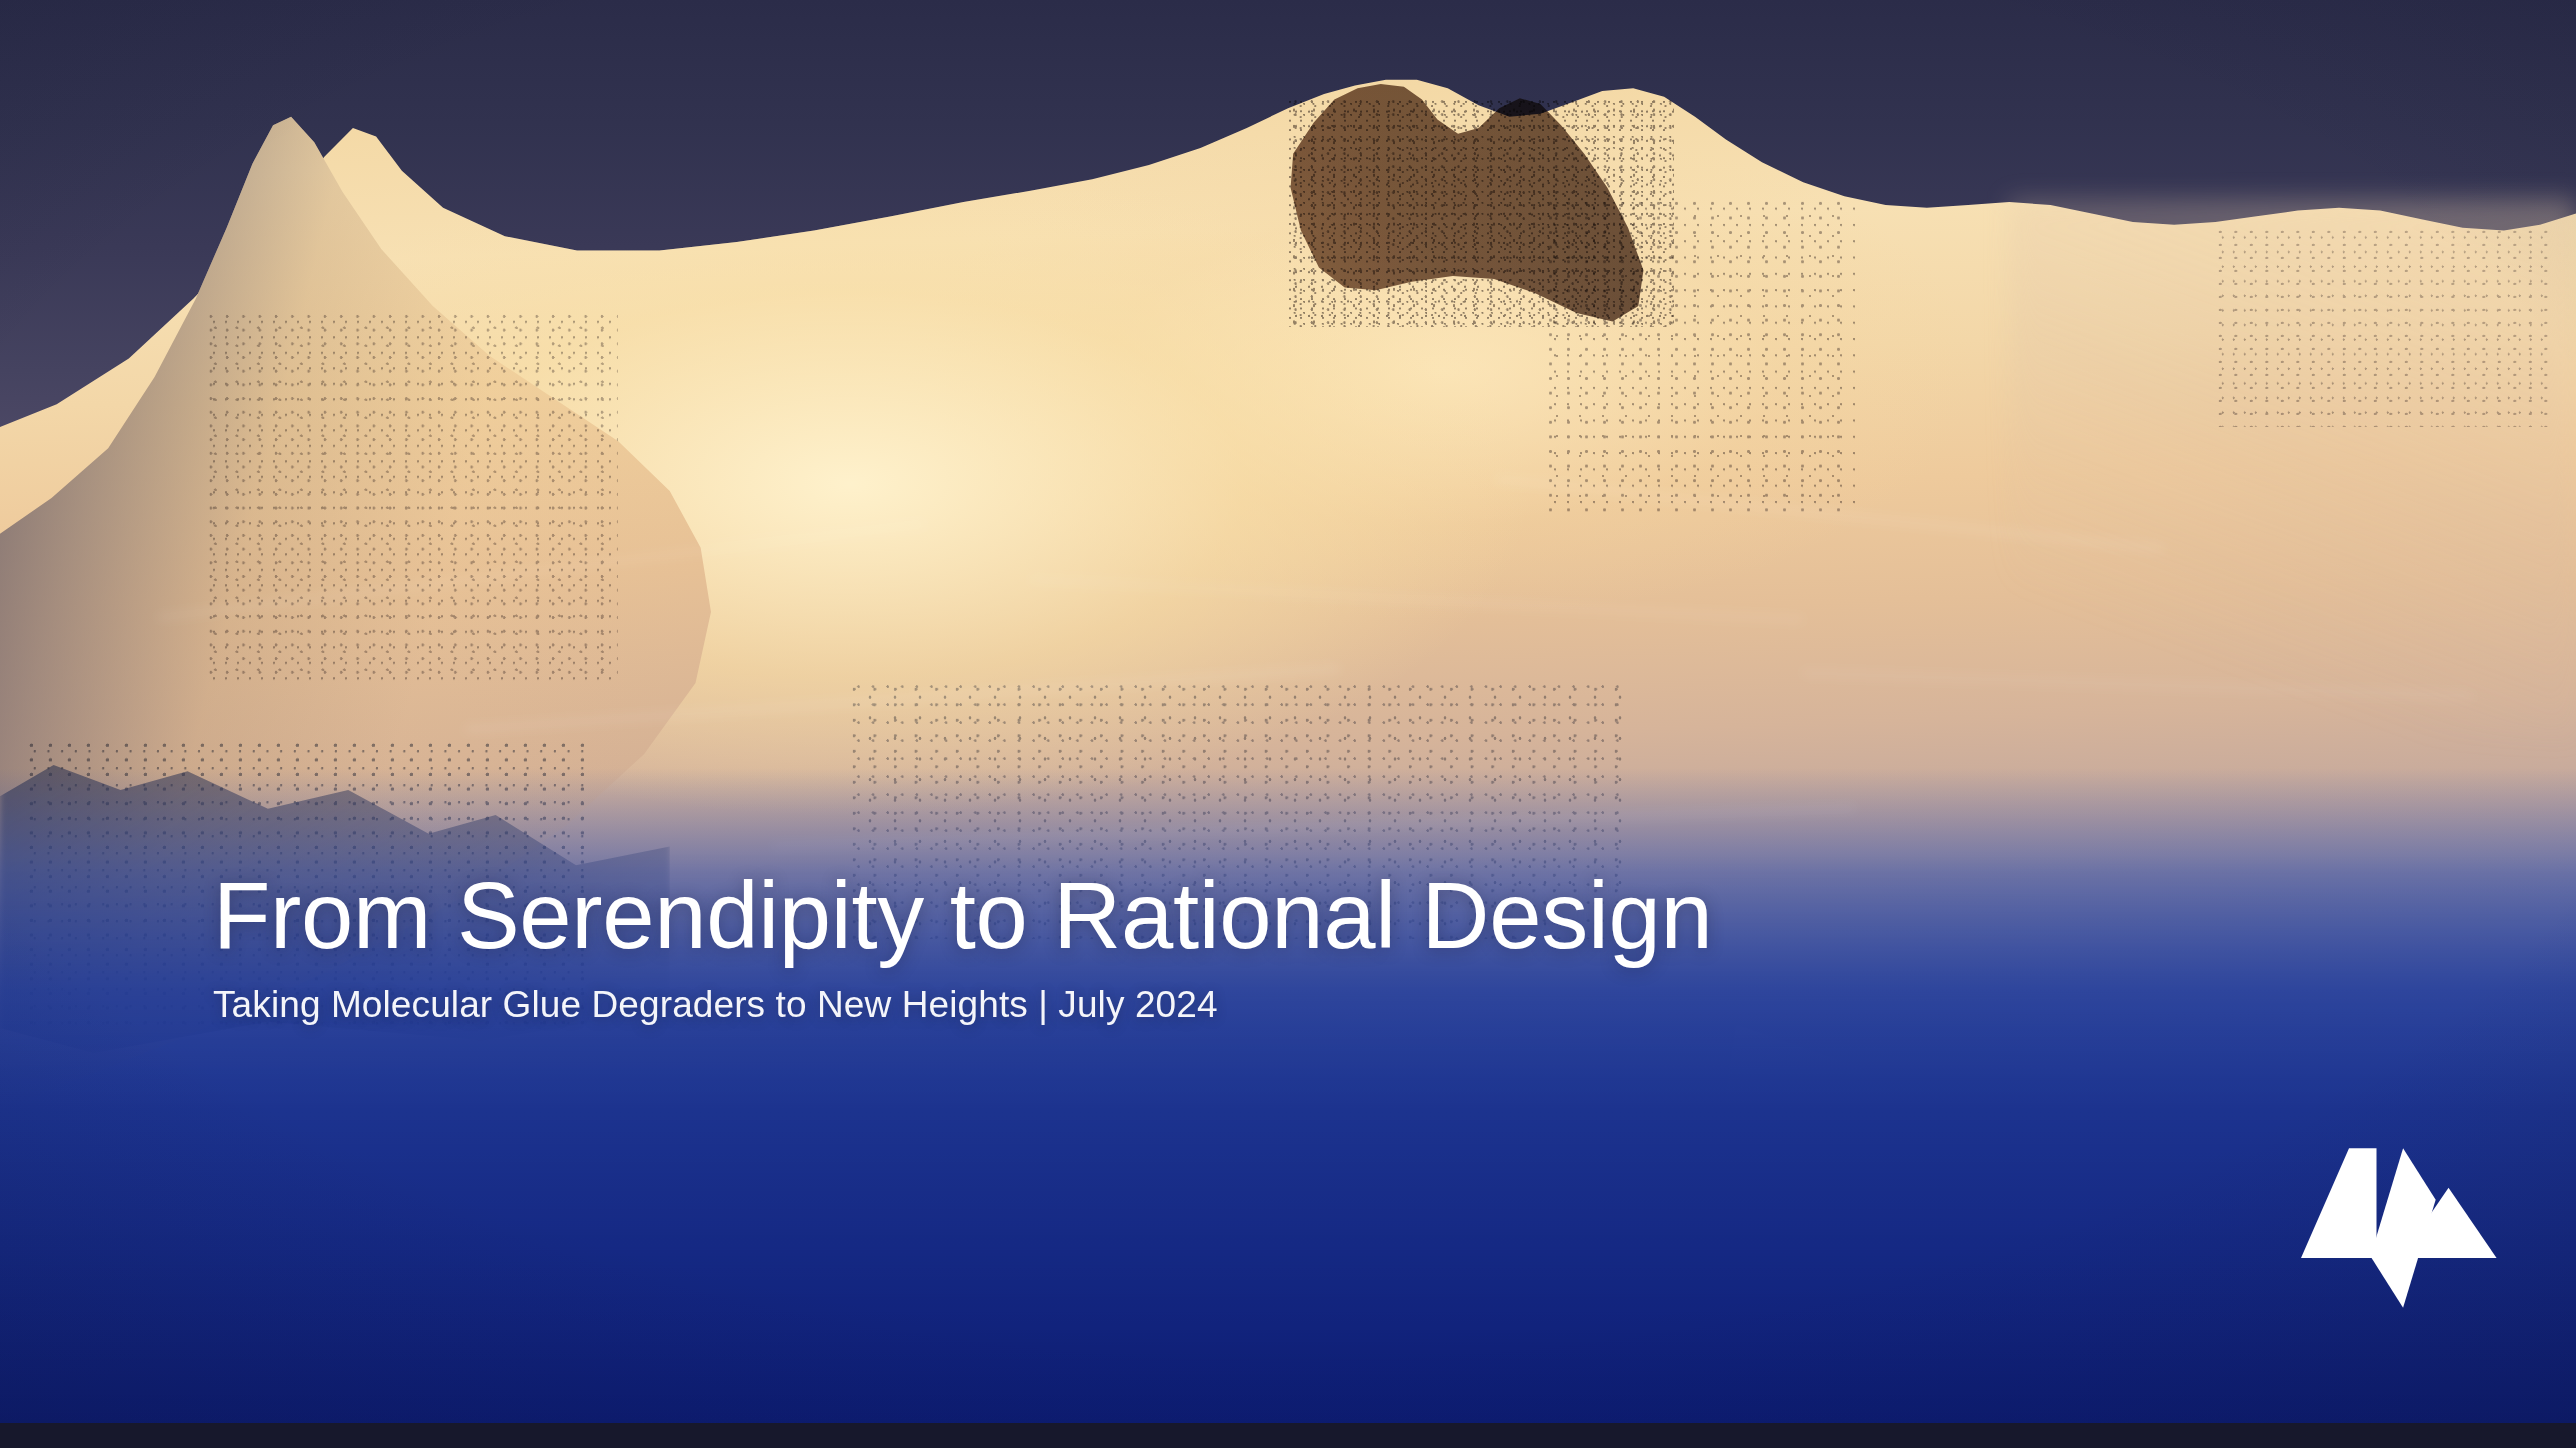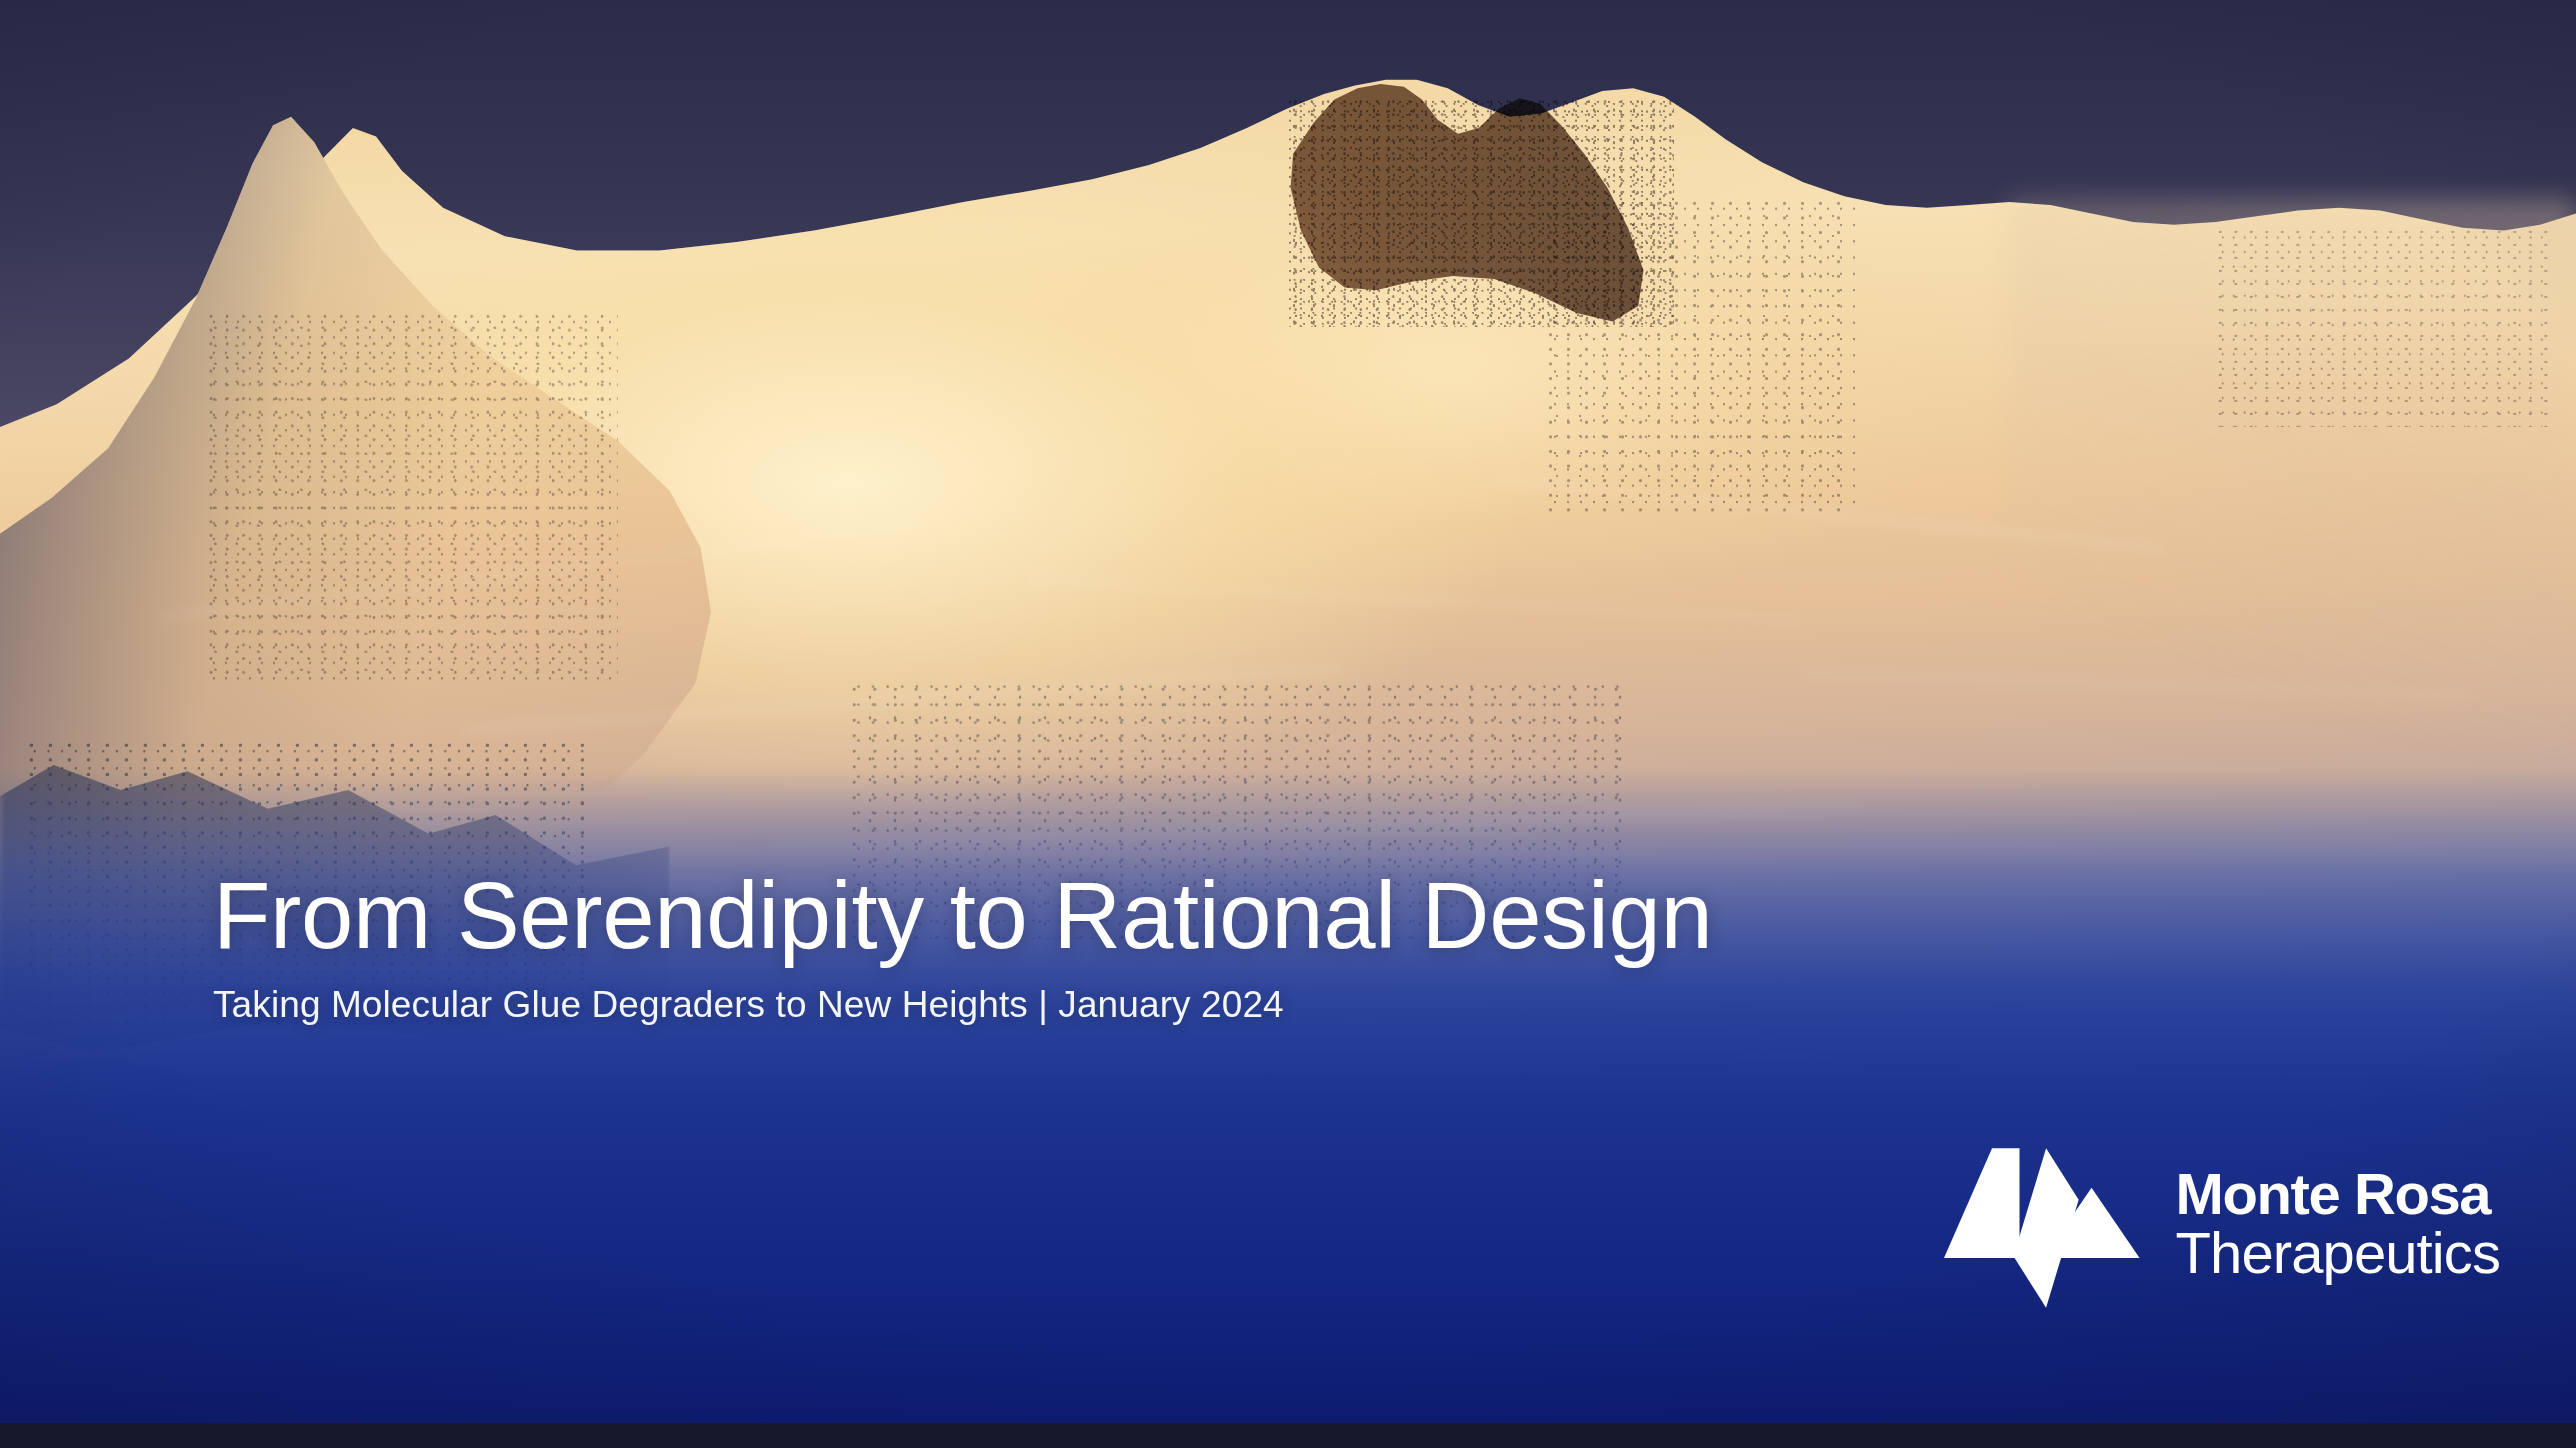--- a/index.html
+++ b/index.html
@@ -364,37 +364,33 @@
     <div class="crease c9"></div>
 
     <div class="fg-ridge"></div>
     <div class="base-blue"></div>
     <div class="cool-cast"></div>
     <div class="vign"></div>
   </div>
 
   <div class="text-block">
     <div class="slide-title">From Serendipity to Rational Design</div>
-    <div class="slide-subtitle">Taking Molecular Glue Degraders to New Heights | January 2024</div>
+    <div class="slide-subtitle">Taking Molecular Glue Degraders to New Heights | July 2024</div>
   </div>
 
   <div class="logo">
 
     <span class="logo-mark">
       <svg width="199" height="172" viewBox="0 0 232 200" xmlns="http://www.w3.org/2000/svg" aria-hidden="true">
 
         <polygon points="56,0 88,0 88,128 0,128" fill="#ffffff" transform="translate(0,14)"></polygon>
 
         <polygon points="129,0 167,60 129,186 91,126" fill="#ffffff" transform="translate(-10,14)"></polygon>
 
         <polygon points="176,60 232,142 120,142" fill="#ffffff" transform="translate(-4,0)"></polygon>
       </svg>
     </span>
 
-    <span class="logo-words">
-      <span class="logo-name">Monte Rosa</span>
-      <span class="logo-sub">Therapeutics</span>
-    </span>
 
   </div>
 
 </div>
 
 
 </body></html>

